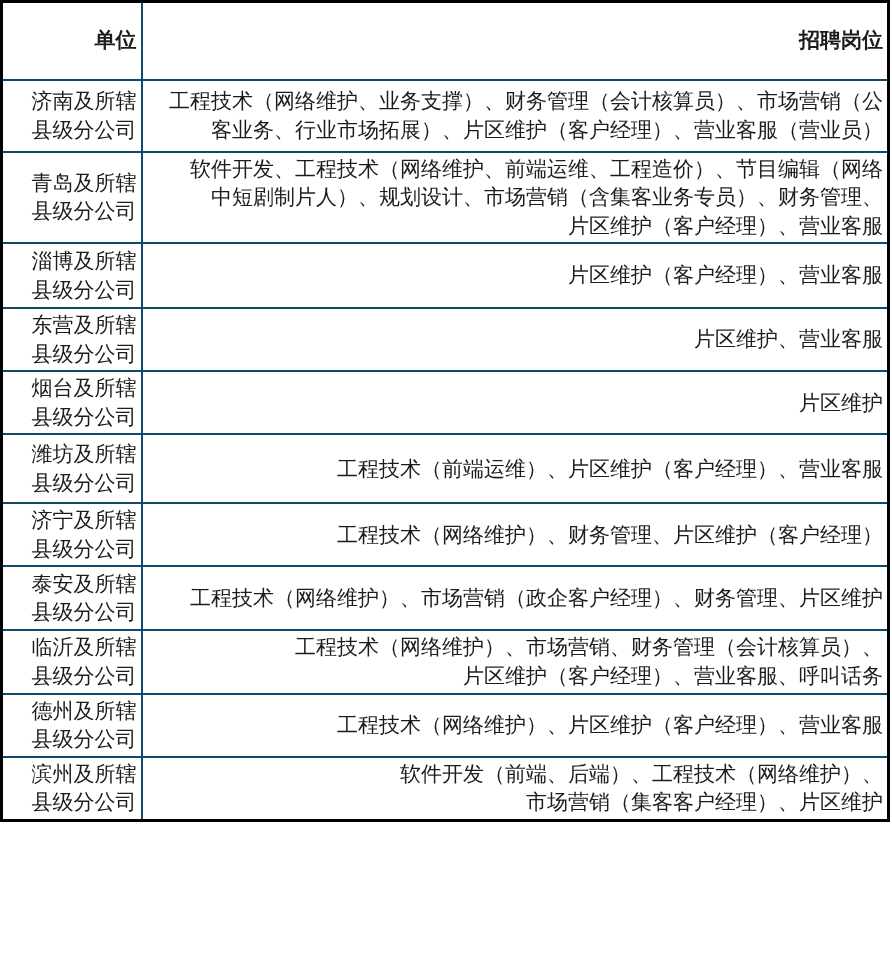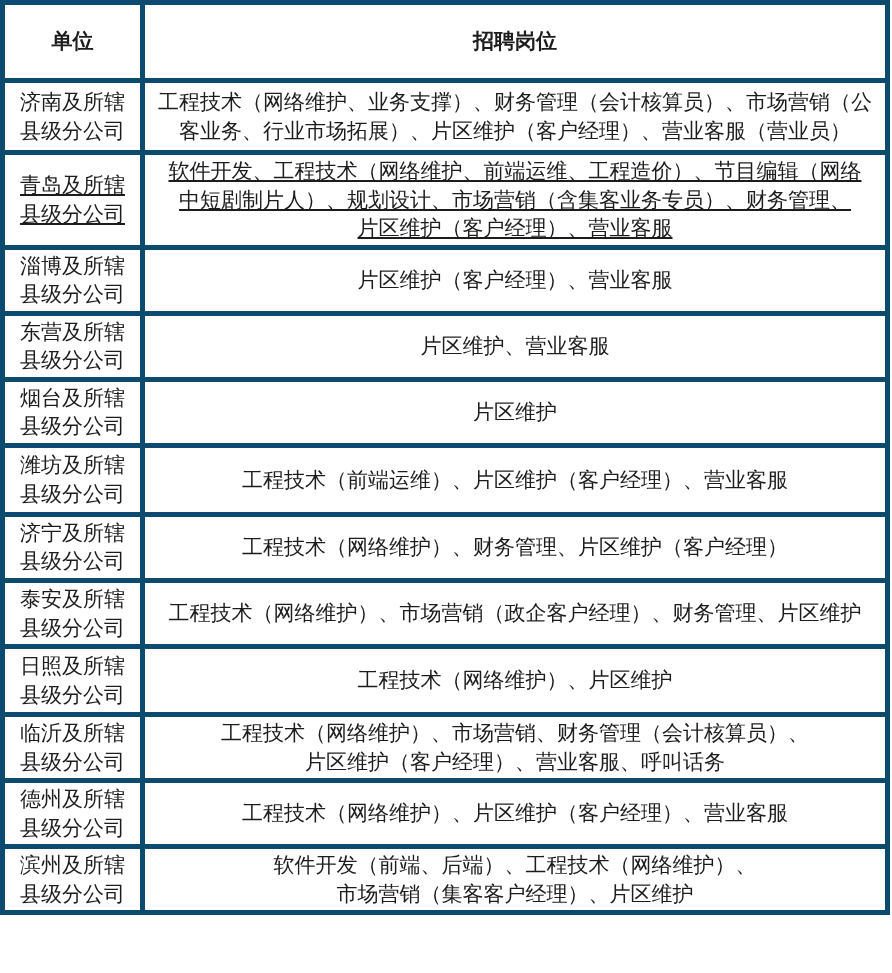--- a/index.html
+++ b/index.html
@@ -20,22 +20,22 @@
     width: 890px;
     margin: 0;
     font-family: "DejaVu Serif", "Liberation Serif", serif;
     font-size: 21px;
     color: #1c1c1c;
     border: 3px solid #000000;
   }
   table.recruit col.col-unit { width: 140px; }
   table.recruit th,
   table.recruit td {
-    border: 5px solid #0c4a6e;
-    text-align: center;
+    border: 2px solid #0c4a6e;
+    text-align: right;
     vertical-align: middle;
     padding: 2px 4px;
     line-height: 1.36;
     white-space: pre-line;
     overflow: hidden;
     box-sizing: border-box;
   }
   table.recruit th {
     font-weight: bold;
   }
@@ -59,21 +59,21 @@
         <th>招聘岗位</th>
       </tr>
     </thead>
     <tbody>
       <tr style="height:72px;">
         <td class="unit-cell">济南及所辖
 县级分公司</td>
         <td class="positions-cell">工程技术（网络维护、业务支撑）、财务管理（会计核算员）、市场营销（公
 客业务、行业市场拓展）、片区维护（客户经理）、营业客服（营业员）</td>
       </tr>
-      <tr style="height:70px;text-decoration:underline;">
+      <tr style="height:70px;">
         <td class="unit-cell">青岛及所辖
 县级分公司</td>
         <td class="positions-cell">软件开发、工程技术（网络维护、前端运维、工程造价）、节目编辑（网络
 中短剧制片人）、规划设计、市场营销（含集客业务专员）、财务管理、
 片区维护（客户经理）、营业客服</td>
       </tr>
       <tr style="height:65px;">
         <td class="unit-cell">淄博及所辖
 县级分公司</td>
         <td class="positions-cell">片区维护（客户经理）、营业客服</td>
@@ -96,25 +96,20 @@
       <tr style="height:60px;">
         <td class="unit-cell">济宁及所辖
 县级分公司</td>
         <td class="positions-cell">工程技术（网络维护）、财务管理、片区维护（客户经理）</td>
       </tr>
       <tr style="height:64px;">
         <td class="unit-cell">泰安及所辖
 县级分公司</td>
         <td class="positions-cell">工程技术（网络维护）、市场营销（政企客户经理）、财务管理、片区维护</td>
       </tr>
-      <tr style="height:68px;">
-        <td class="unit-cell">日照及所辖
-县级分公司</td>
-        <td class="positions-cell">工程技术（网络维护）、片区维护</td>
-      </tr>
       <tr style="height:62px;">
         <td class="unit-cell">临沂及所辖
 县级分公司</td>
         <td class="positions-cell">工程技术（网络维护）、市场营销、财务管理（会计核算员）、
 片区维护（客户经理）、营业客服、呼叫话务</td>
       </tr>
       <tr style="height:47px;">
         <td class="unit-cell">德州及所辖
 县级分公司</td>
         <td class="positions-cell">工程技术（网络维护）、片区维护（客户经理）、营业客服</td>

